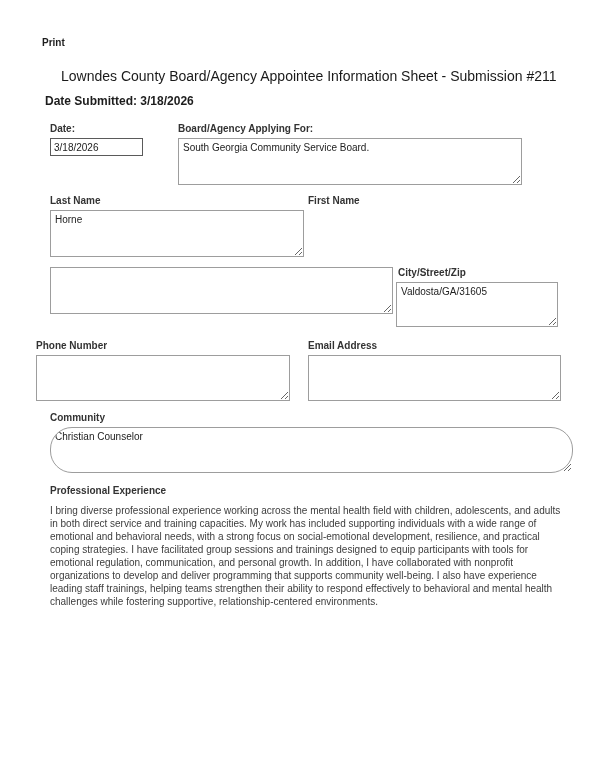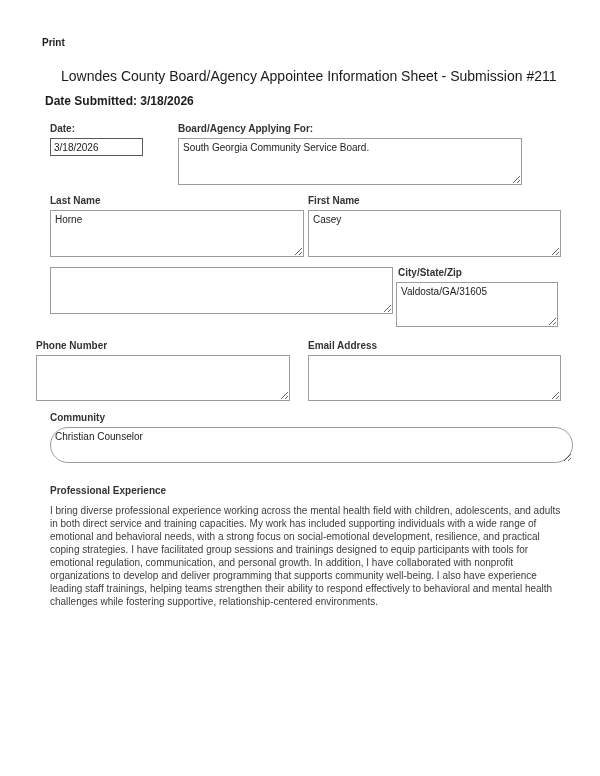--- a/index.html
+++ b/index.html
@@ -87,42 +87,41 @@
   <textarea class="text-area" style="width: 344px; height: 47px;" spellcheck="false">South Georgia Community Service Board.</textarea>
 </div>
 
 <div class="field-group" style="left:50px; top:195px;">
   <div class="field-label">Last Name</div>
   <textarea class="text-area" style="width: 254px; height: 47px;" spellcheck="false">Horne</textarea>
 </div>
 
 <div class="field-group" style="left:308px; top:195px;">
   <div class="field-label">First Name</div>
-  <textarea class="text-area" style="width: 253px; height: 47px;" spellcheck="false">Casey</textarea>
 </div>
 
 <div class="field-group" style="left:50px; top:267px;">
   <textarea class="text-area" style="width: 343px; height: 47px;" spellcheck="false"></textarea>
 </div>
 
 <div class="field-group" style="left:396px; top:267px;">
-  <div class="field-label" style="margin-left:2px;">City/State/Zip</div>
+  <div class="field-label" style="margin-left:2px;">City/Street/Zip</div>
   <textarea class="text-area" style="width: 162px; height: 45px;" spellcheck="false">Valdosta/GA/31605</textarea>
 </div>
 
 <div class="field-group" style="left:36px; top:340px;">
   <div class="field-label">Phone Number</div>
   <textarea class="text-area" style="width: 254px; height: 46px;" spellcheck="false"></textarea>
 </div>
 
 <div class="field-group" style="left:308px; top:340px;">
   <div class="field-label">Email Address</div>
   <textarea class="text-area" style="width: 253px; height: 46px;" spellcheck="false"></textarea>
 </div>
 
 <div class="field-group" style="left:50px; top:412px;">
   <div class="field-label">Community</div>
-  <textarea class="text-area" style="width: 523px; height: 36px; border-radius: 22px;" spellcheck="false">Christian Counselor</textarea>
+  <textarea class="text-area" style="width: 523px; height: 46px; border-radius: 22px;" spellcheck="false">Christian Counselor</textarea>
 </div>
 
 <div class="abs exp-heading">Professional Experience</div>
 
 <div class="abs exp-paragraph">I bring diverse professional experience working across the mental health field with children, adolescents, and adults in both direct service and training capacities. My work has included supporting individuals with a wide range of emotional and behavioral needs, with a strong focus on social-emotional development, resilience, and practical coping strategies. I have facilitated group sessions and trainings designed to equip participants with tools for emotional regulation, communication, and personal growth. In addition, I have collaborated with nonprofit organizations to develop and deliver programming that supports community well-being. I also have experience leading staff trainings, helping teams strengthen their ability to respond effectively to behavioral and mental health challenges while fostering supportive, relationship-centered environments.</div>
 
 </body></html>

